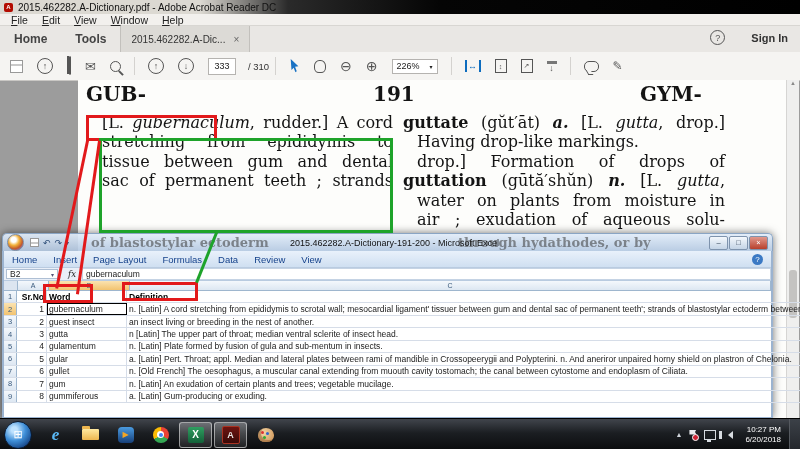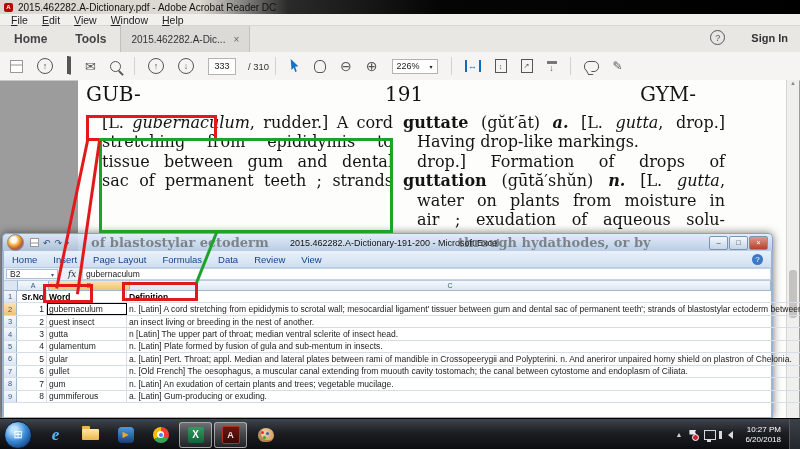--- a/index.html
+++ b/index.html
@@ -52,21 +52,21 @@
   .ico-dl span{font-size:9px;line-height:8px;color:#555;}
   .ico-bubble{position:relative;width:13px;height:9px;border:1.3px solid #555;border-radius:5px;}
   .ico-bubble i{position:absolute;left:2px;bottom:-4px;width:4px;height:4px;border-left:1.3px solid #555;border-bottom:1.3px solid #555;transform:skewX(30deg);background:#f5f4f2;}
   .ico-pen{font-size:12px;color:#555;}
 
   #ac-page{left:78px;top:80px;width:708px;height:369px;background:#fdfdfb;}
   #ac-scroll{left:786px;top:80px;width:12px;height:369px;background:#efefee;border-left:1px solid #d6d5d3;font-size:6px;color:#888;text-align:center;}
   #ac-scroll .thumb{position:absolute;left:2px;top:190px;width:8px;height:48px;background:#c4c3c1;border-radius:3px;}
 
   
-  .pdf-head{position:absolute;top:2px;font-family:"DejaVu Serif",serif;font-weight:normal;font-size:20px;color:#141414;}
+  .pdf-head{position:absolute;top:2px;font-family:"DejaVu Serif",serif;font-weight:bold;font-size:20px;color:#141414;}
   #pdf-left-col,#pdf-right-col{position:absolute;top:33px;font-family:"DejaVu Serif",serif;font-size:16px;color:#141414;}
   #pdf-left-col{left:10px;width:305px;}
   #pdf-right-col{left:325px;width:322px;}
   .pdf-line{line-height:19.4px;white-space:nowrap;}
   .pdf-line.spread{white-space:normal;text-align:justify;text-align-last:justify;}
   .seg-b{font-weight:bold;}
   .seg-i{font-style:italic;}
   .seg-bi{font-weight:bold;font-style:italic;}
 
   
@@ -273,21 +273,21 @@
     <span class="ti">
         <span class="ico-bubble">
           <i></i>
         </span>
       </span>
     <span class="ti ico-pen">✎</span>
   </div>
 
   <div class="abs" id="ac-page">
     <span class="pdf-head" style="left:8px">GUB-</span>
-    <span class="pdf-head" style="left:307px">191</span>
+    <span class="pdf-head" style="left:295px">191</span>
     <span class="pdf-head" style="left:562px">GYM-</span>
     <div id="pdf-left-col">
         <div class="pdf-line spread" style="padding-left: 14px;"><span>[L. </span><span class="seg-i">gubernaculum</span><span>, rudder.]  A cord</span></div>
         <div class="pdf-line spread" style="padding-left: 14px;"><span>stretching from epididymis to</span></div>
         <div class="pdf-line spread" style="padding-left: 14px;"><span>tissue between gum and dental</span></div>
         <div class="pdf-line spread" style="padding-left: 14px;"><span>sac of permanent teeth ; strands</span></div>
       </div>
     <div id="pdf-right-col">
         <div class="pdf-line spread"><span class="seg-b">guttate</span><span> (gŭt′āt) </span><span class="seg-bi">a.</span><span>  [L. </span><span class="seg-i">gutta</span><span>, drop.]</span></div>
         <div class="pdf-line" style="padding-left: 14px;"><span>Having drop-like markings.</span></div>

